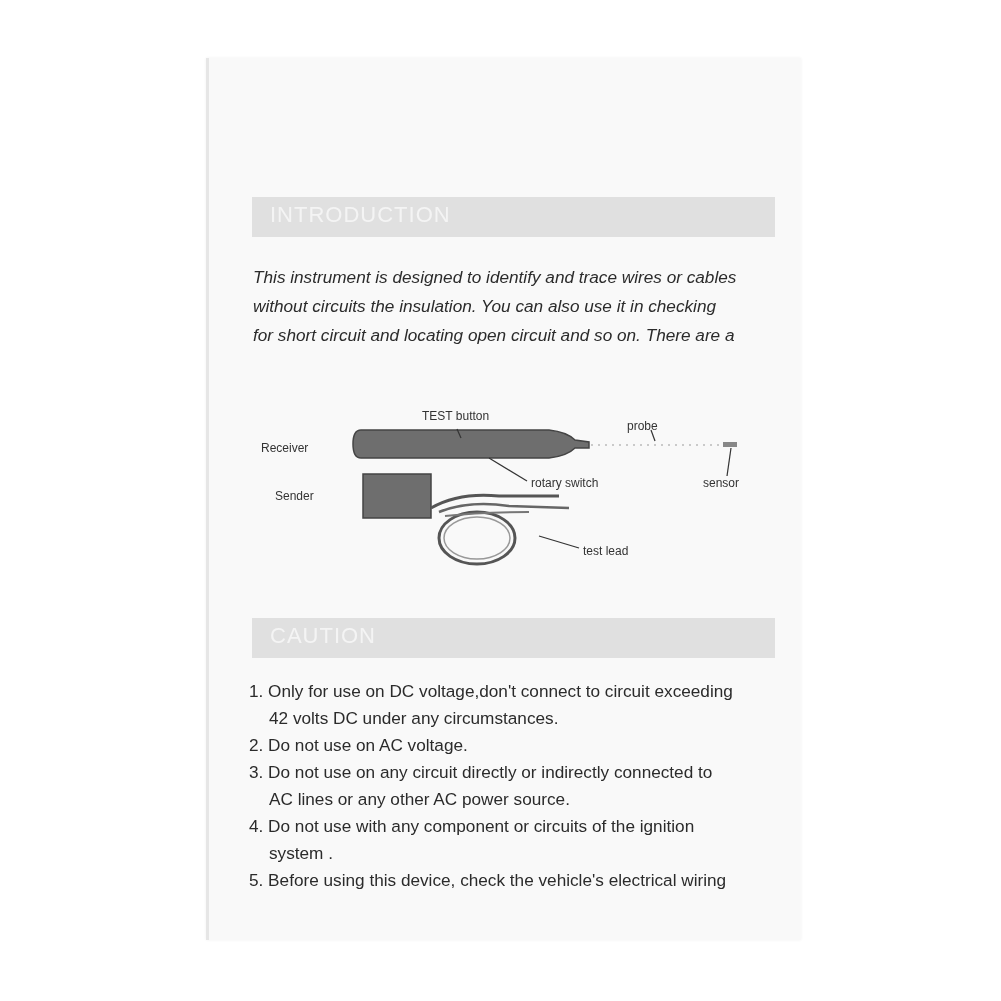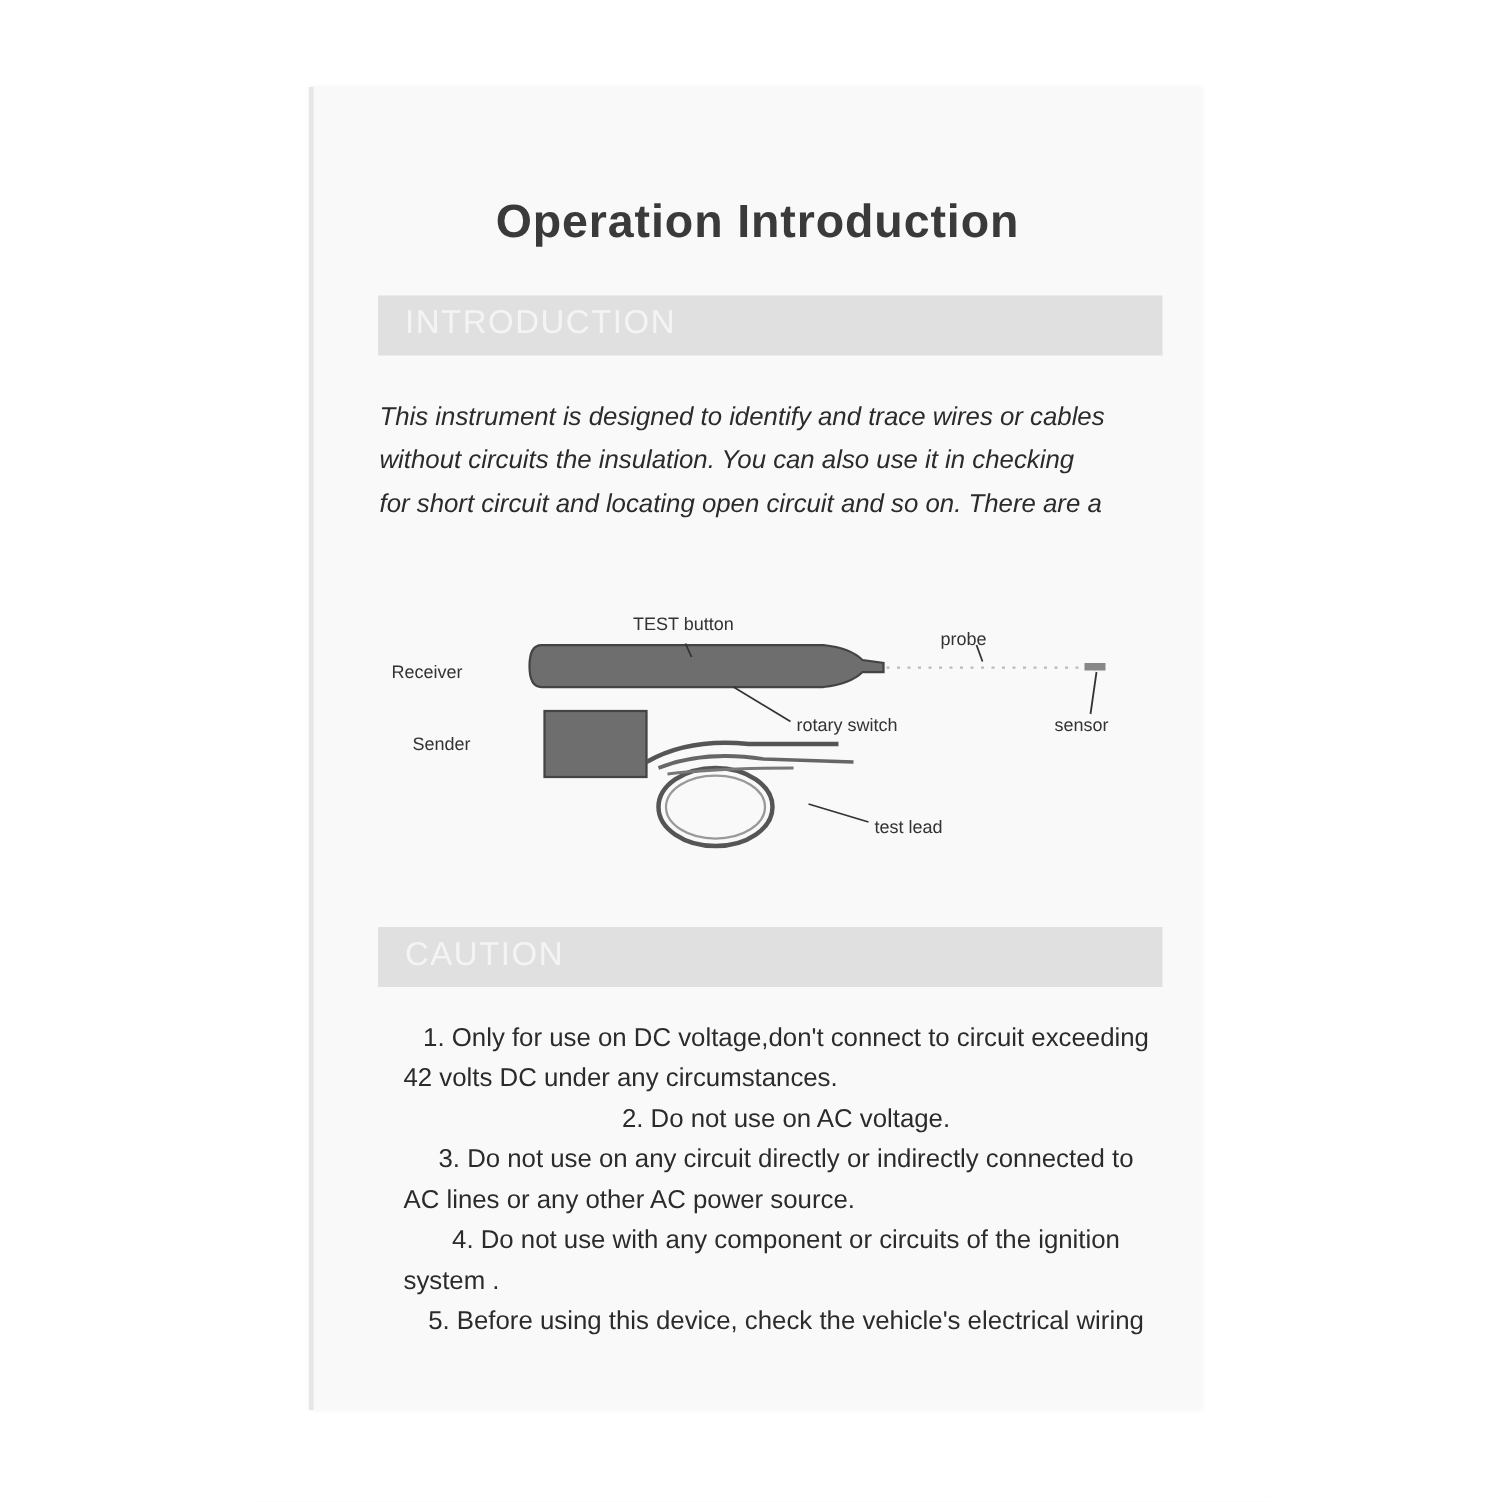--- a/index.html
+++ b/index.html
@@ -41,28 +41,27 @@
   .lbl-test { left: 173px; top: 13px; }
   .lbl-probe { left: 378px; top: 23px; }
   .lbl-rotary { left: 282px; top: 80px; }
   .lbl-sensor { left: 454px; top: 80px; }
   .lbl-lead { left: 334px; top: 148px; text-align: right; }
   .diagram svg { position: absolute; left: 0; top: 0; }
   .caution {
     position: absolute; left: 40px; top: 620px; width: 550px;
     font-size: 17.2px; line-height: 27px; color: #2b2b2b;
   }
-  .caution .item { white-space: nowrap; text-align: center; }
+  .caution .item { white-space: nowrap; }
   .caution .cont { padding-left: 20px; white-space: nowrap; }
 </style>
 </head>
 <body>
 
 <div class="page">
-  <div class="title">Operation Introduction</div>
 
   <div class="band band-intro">
     <span>INTRODUCTION</span>
   </div>
 
   <div class="intro">
     <div>This instrument is designed to identify and trace wires or cables</div>
     <div>without circuits the insulation. You can also use it in checking</div>
     <div>for short circuit and locating open circuit and so on. There are a</div>
   </div>

